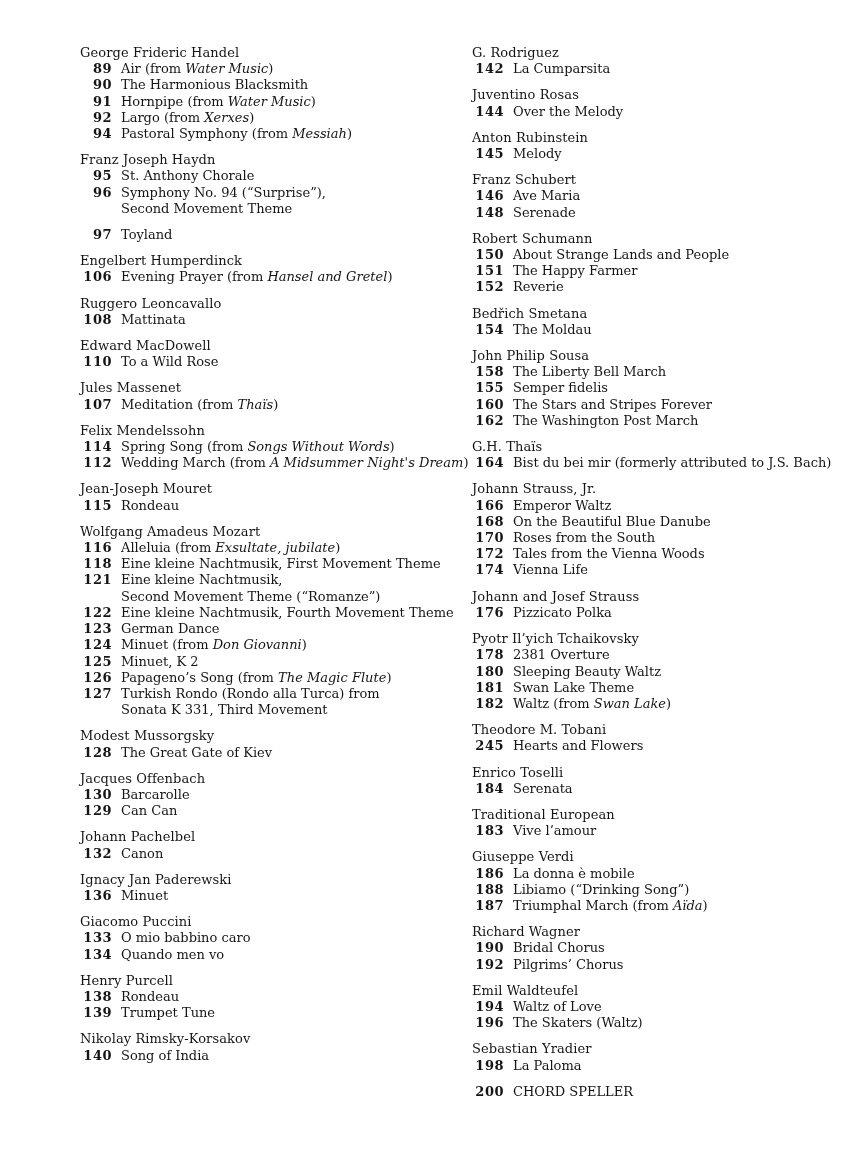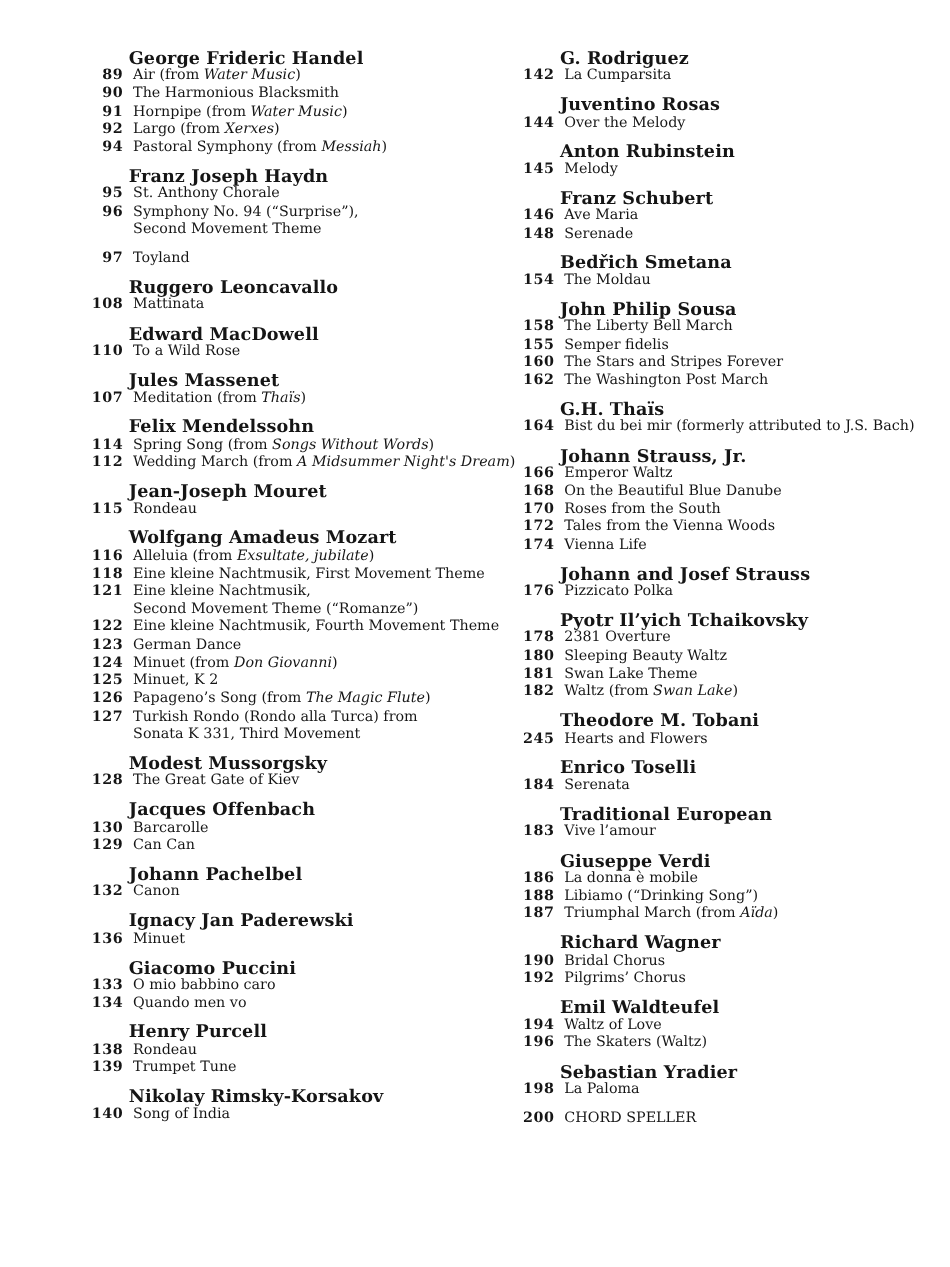--- a/index.html
+++ b/index.html
@@ -23,26 +23,25 @@
     display: flex;
   }
   .col {
     width: 392px;
     flex: 0 0 392px;
   }
   .section {
     margin-bottom: 10px;
   }
   .composer {
-    font-weight: bold;
-    font-size: 16px;
+    font-weight: normal;
+    font-size: 13px;
     line-height: 16.2px;
     letter-spacing: 0.1px;
     white-space: nowrap;
-    margin-left: 37px;
   }
   .entry {
     display: flex;
     font-size: 13px;
     line-height: 16.2px;
   }
   .num {
     flex: 0 0 32px;
     text-align: right;
     font-weight: bold;
@@ -96,20 +95,27 @@
             <span class="title">Symphony No. 94 (“Surprise”),<br>Second Movement Theme</span>
           </div>
         </div>
         <div class="section">
           <div class="entry">
             <span class="num">97</span>
             <span class="title">Toyland</span>
           </div>
         </div>
         <div class="section">
+          <div class="composer">Engelbert Humperdinck</div>
+          <div class="entry">
+            <span class="num">106</span>
+            <span class="title">Evening Prayer (from <i>Hansel and Gretel</i>)</span>
+          </div>
+        </div>
+        <div class="section">
           <div class="composer">Ruggero Leoncavallo</div>
           <div class="entry">
             <span class="num">108</span>
             <span class="title">Mattinata</span>
           </div>
         </div>
         <div class="section">
           <div class="composer">Edward MacDowell</div>
           <div class="entry">
             <span class="num">110</span>
@@ -266,20 +272,35 @@
         </div>
         <div class="section">
           <div class="composer">Franz Schubert</div>
           <div class="entry">
             <span class="num">146</span>
             <span class="title">Ave Maria</span>
           </div>
           <div class="entry">
             <span class="num">148</span>
             <span class="title">Serenade</span>
+          </div>
+        </div>
+        <div class="section">
+          <div class="composer">Robert Schumann</div>
+          <div class="entry">
+            <span class="num">150</span>
+            <span class="title">About Strange Lands and People</span>
+          </div>
+          <div class="entry">
+            <span class="num">151</span>
+            <span class="title">The Happy Farmer</span>
+          </div>
+          <div class="entry">
+            <span class="num">152</span>
+            <span class="title">Reverie</span>
           </div>
         </div>
         <div class="section">
           <div class="composer">Bedřich Smetana</div>
           <div class="entry">
             <span class="num">154</span>
             <span class="title">The Moldau</span>
           </div>
         </div>
         <div class="section">

